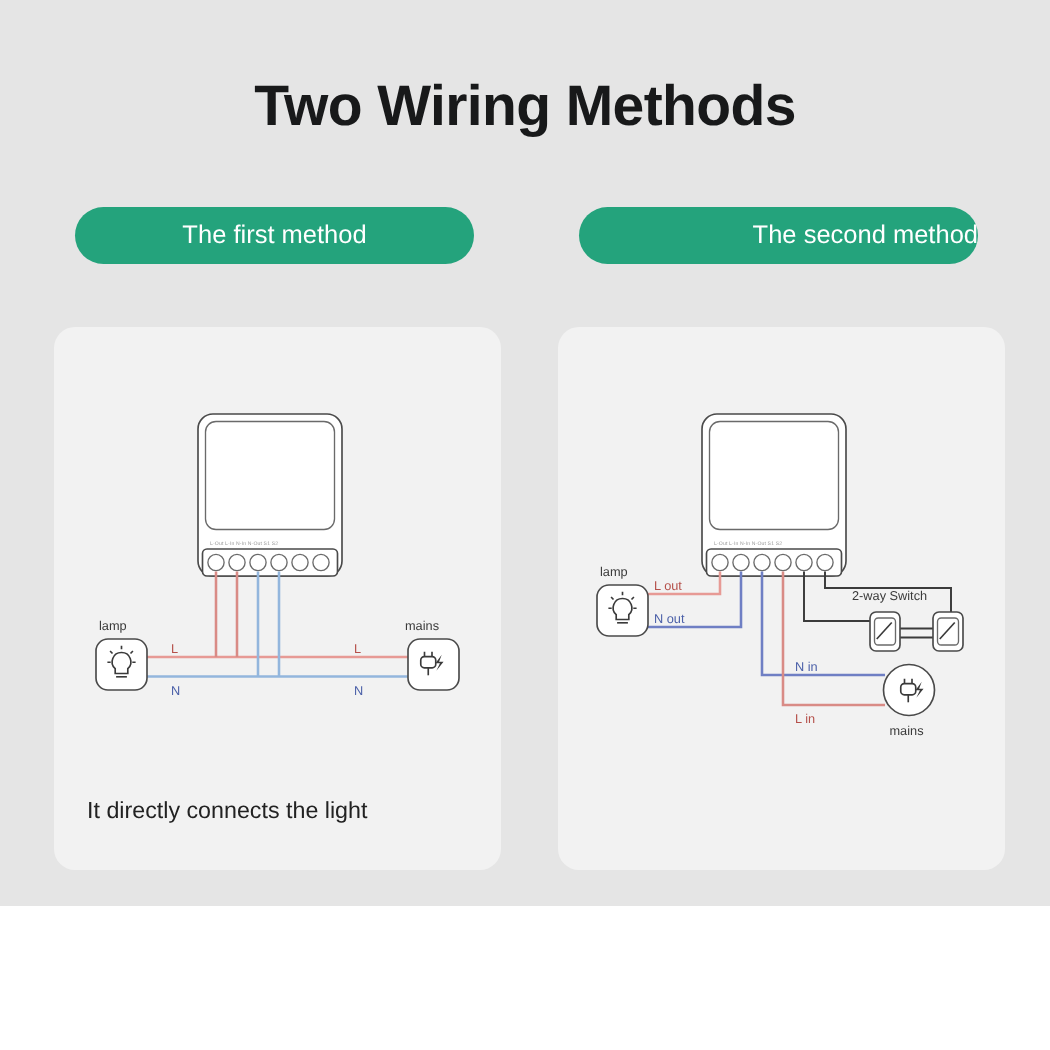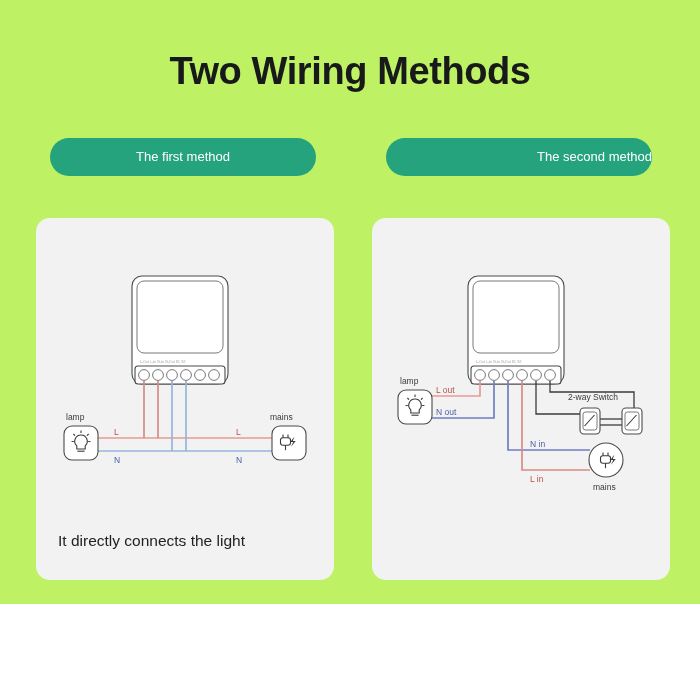--- a/index.html
+++ b/index.html
@@ -12,21 +12,21 @@
     height: 700px;
     font-family: "Liberation Sans", sans-serif;
     color: #1e1e1e;
     overflow: hidden;
     position: relative;
   }
   .page {
     position: relative;
     width: 700px;
     height: 604px;
-    background: #bef264;
+    background: #e5e5e5;
   }
 
   
   .page-title {
     position: absolute;
     top: 50px;
     left: 0;
     width: 700px;
     text-align: center;
     font-size: 38px;
@@ -37,21 +37,21 @@
 
   
   .pill {
     position: absolute;
     top: 138px;
     height: 38px;
     line-height: 38px;
     border-radius: 19px;
     background: #24a37c;
     color: #ffffff;
-    font-size: 13px;
+    font-size: 17px;
     text-align: center;
     white-space: nowrap;
   }
   .pill-1 { left: 50px;  width: 266px; }
   .pill-2 { left: 386px; width: 266px; text-align: right; }
 
   
   .card {
     position: absolute;
     top: 218px;

